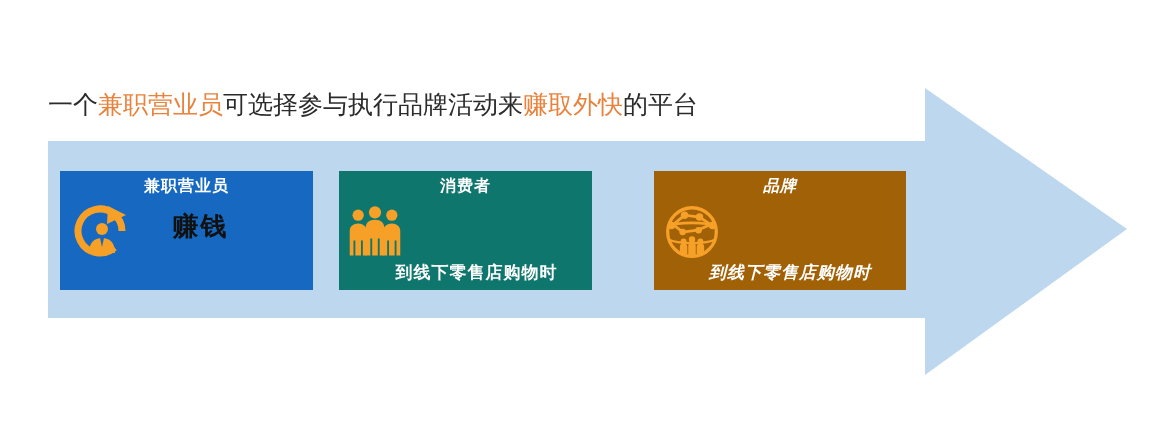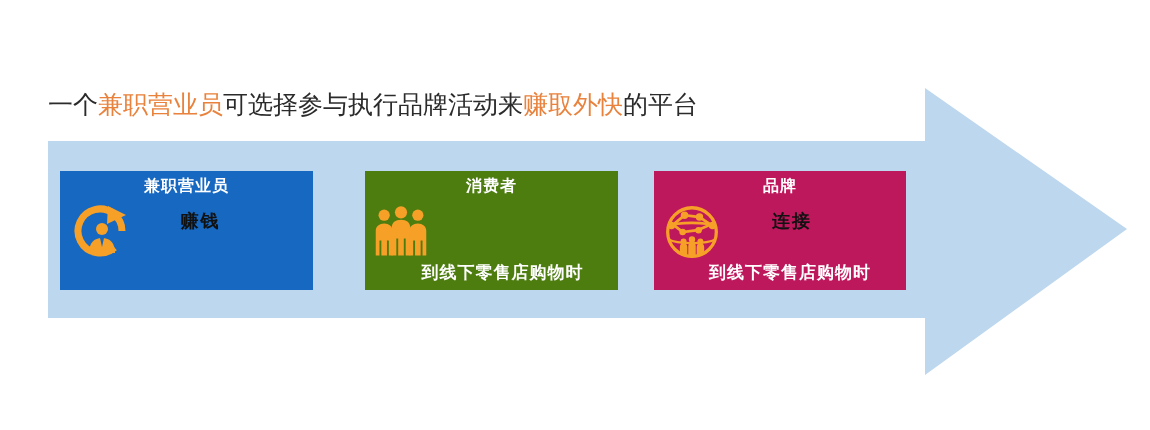--- a/index.html
+++ b/index.html
@@ -56,43 +56,43 @@
     z-index: 2;
   }
 
   .card {
     position: absolute;
     top: 171px;
     height: 119px;
     box-sizing: border-box;
   }
   .card-1 { left: 60px;  width: 253px; background: #1668c0; }
-  .card-2 { left: 365px; width: 253px; background: #4d7c0f; }
-  .card-3 { left: 654px; width: 252px; background: #be185d; }
+  .card-2 { left: 339px; width: 253px; background: #0f766e; }
+  .card-3 { left: 654px; width: 252px; background: #a16207; font-style: italic; }
 
   .card-header {
     position: absolute;
     top: 5px;
     left: 0;
     width: 100%;
     text-align: center;
     color: #ffffff;
     font-size: 16px;
     font-weight: bold;
     letter-spacing: 1px;
   }
 
   .card-main {
     position: absolute;
     top: 38px;
     left: 0;
     width: 100%;
     text-align: center;
     color: #111111;
-    font-size: 18px;
+    font-size: 26px;
     font-weight: bold;
     letter-spacing: 2px;
   }
   .card-1 .card-main { padding-left: 28px; box-sizing: border-box; }
   .card-2 .card-main { padding-left: 30px; box-sizing: border-box; }
   .card-3 .card-main { padding-left: 24px; box-sizing: border-box; }
 
   .card-footer {
     position: absolute;
     bottom: 6px;
@@ -187,18 +187,17 @@
         <circle cx="39" cy="28" r="3.5" fill="#f6a028"></circle>
 
         <circle cx="23" cy="40" r="3.2" fill="#f6a028"></circle>
         <path d="M19,54 L19,46 C19,43 21,42 23,42 C25,42 27,43 27,46 L27,54 Z" fill="#f6a028"></path>
         <circle cx="32" cy="38" r="3.4" fill="#f6a028"></circle>
         <path d="M28,55 L28,45 C28,42 30,41 32,41 C34,41 36,42 36,45 L36,55 Z" fill="#f6a028"></path>
         <circle cx="41" cy="40" r="3.2" fill="#f6a028"></circle>
         <path d="M37,54 L37,46 C37,43 39,42 41,42 C43,42 45,43 45,46 L45,54 Z" fill="#f6a028"></path>
       </svg>
 
-      <div class="card-main">连接</div>
       <div class="card-footer">到线下零售店购物时</div>
     </div>
 
   </div>
 </div>
 
 </body></html>

